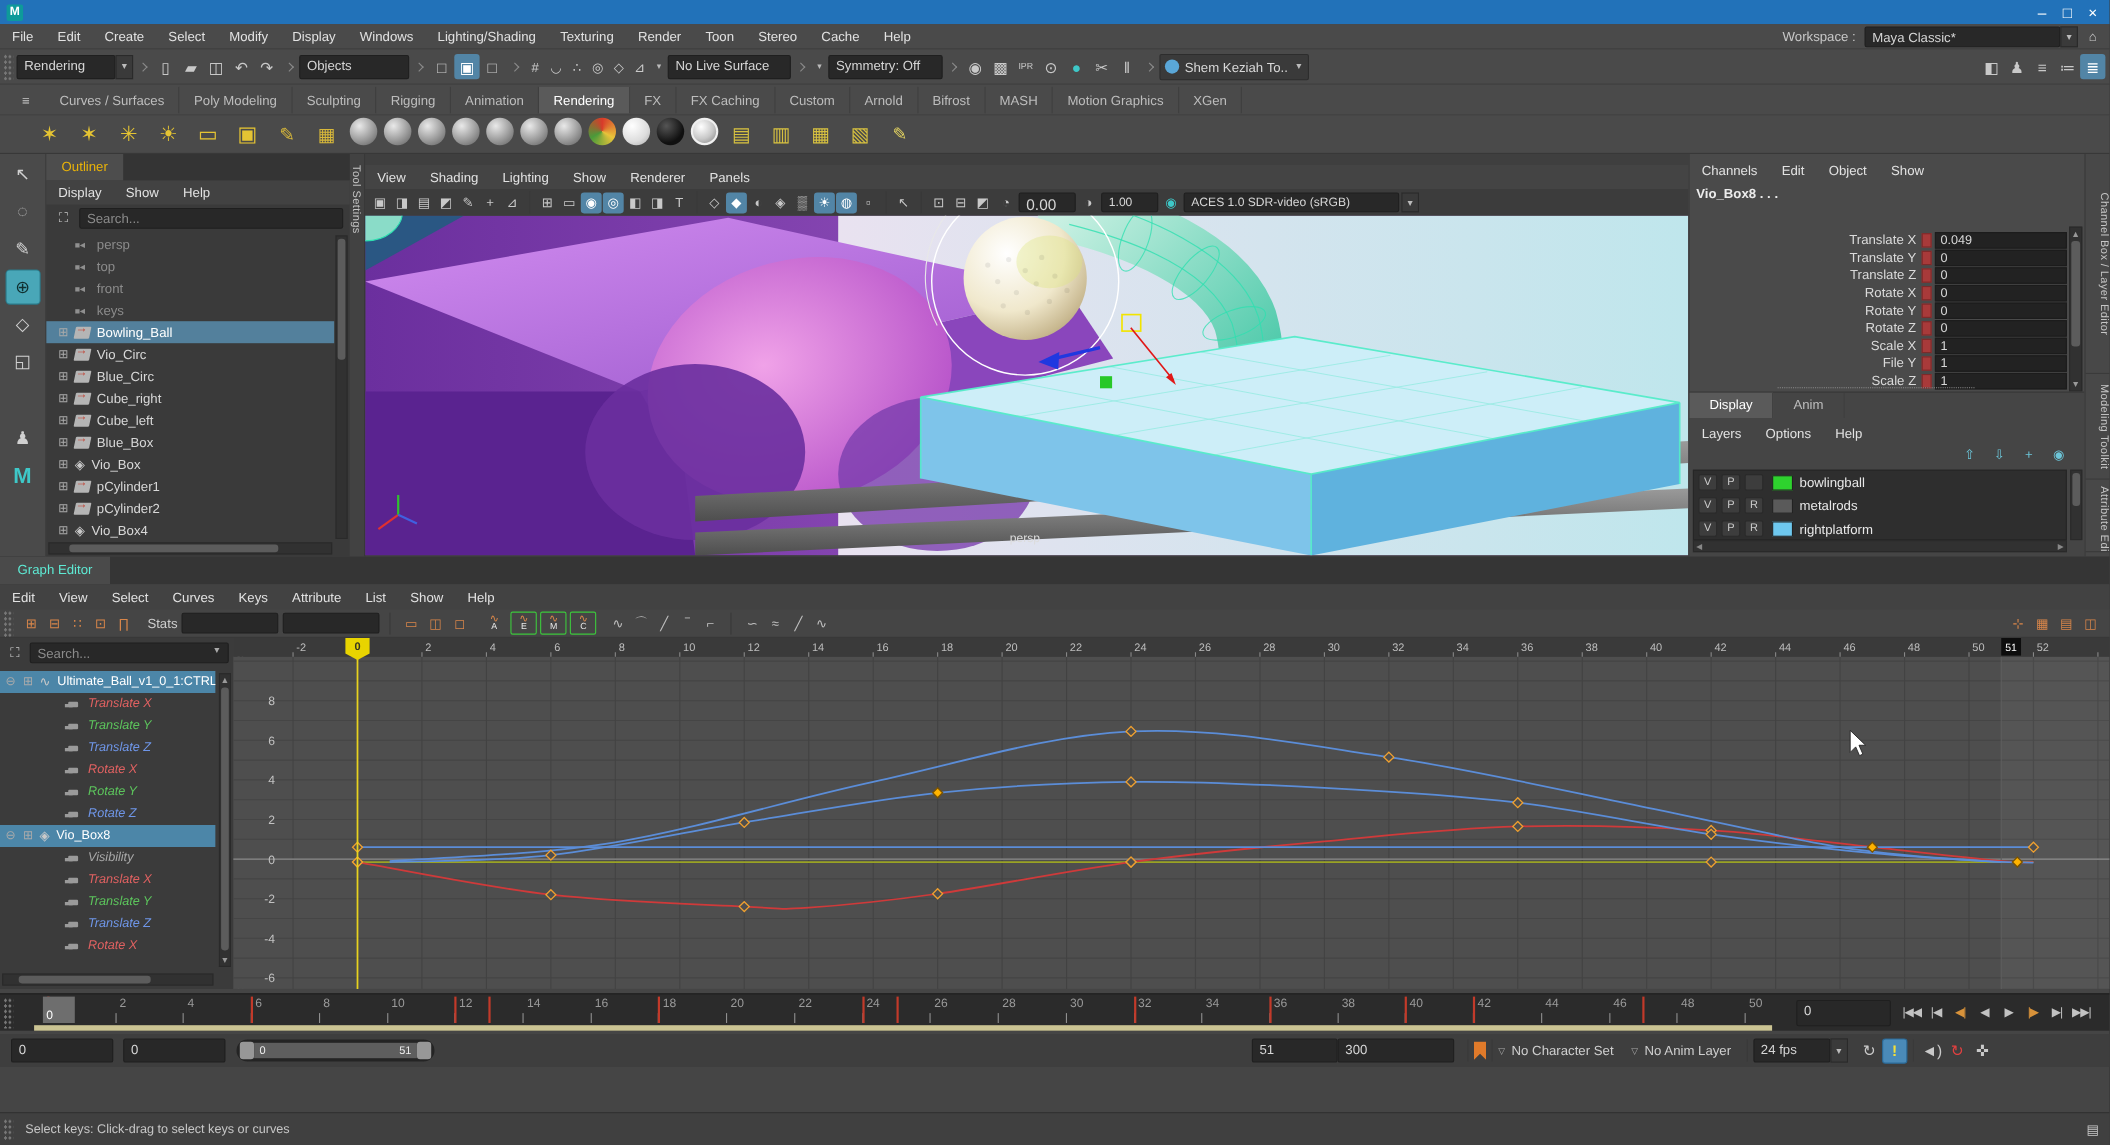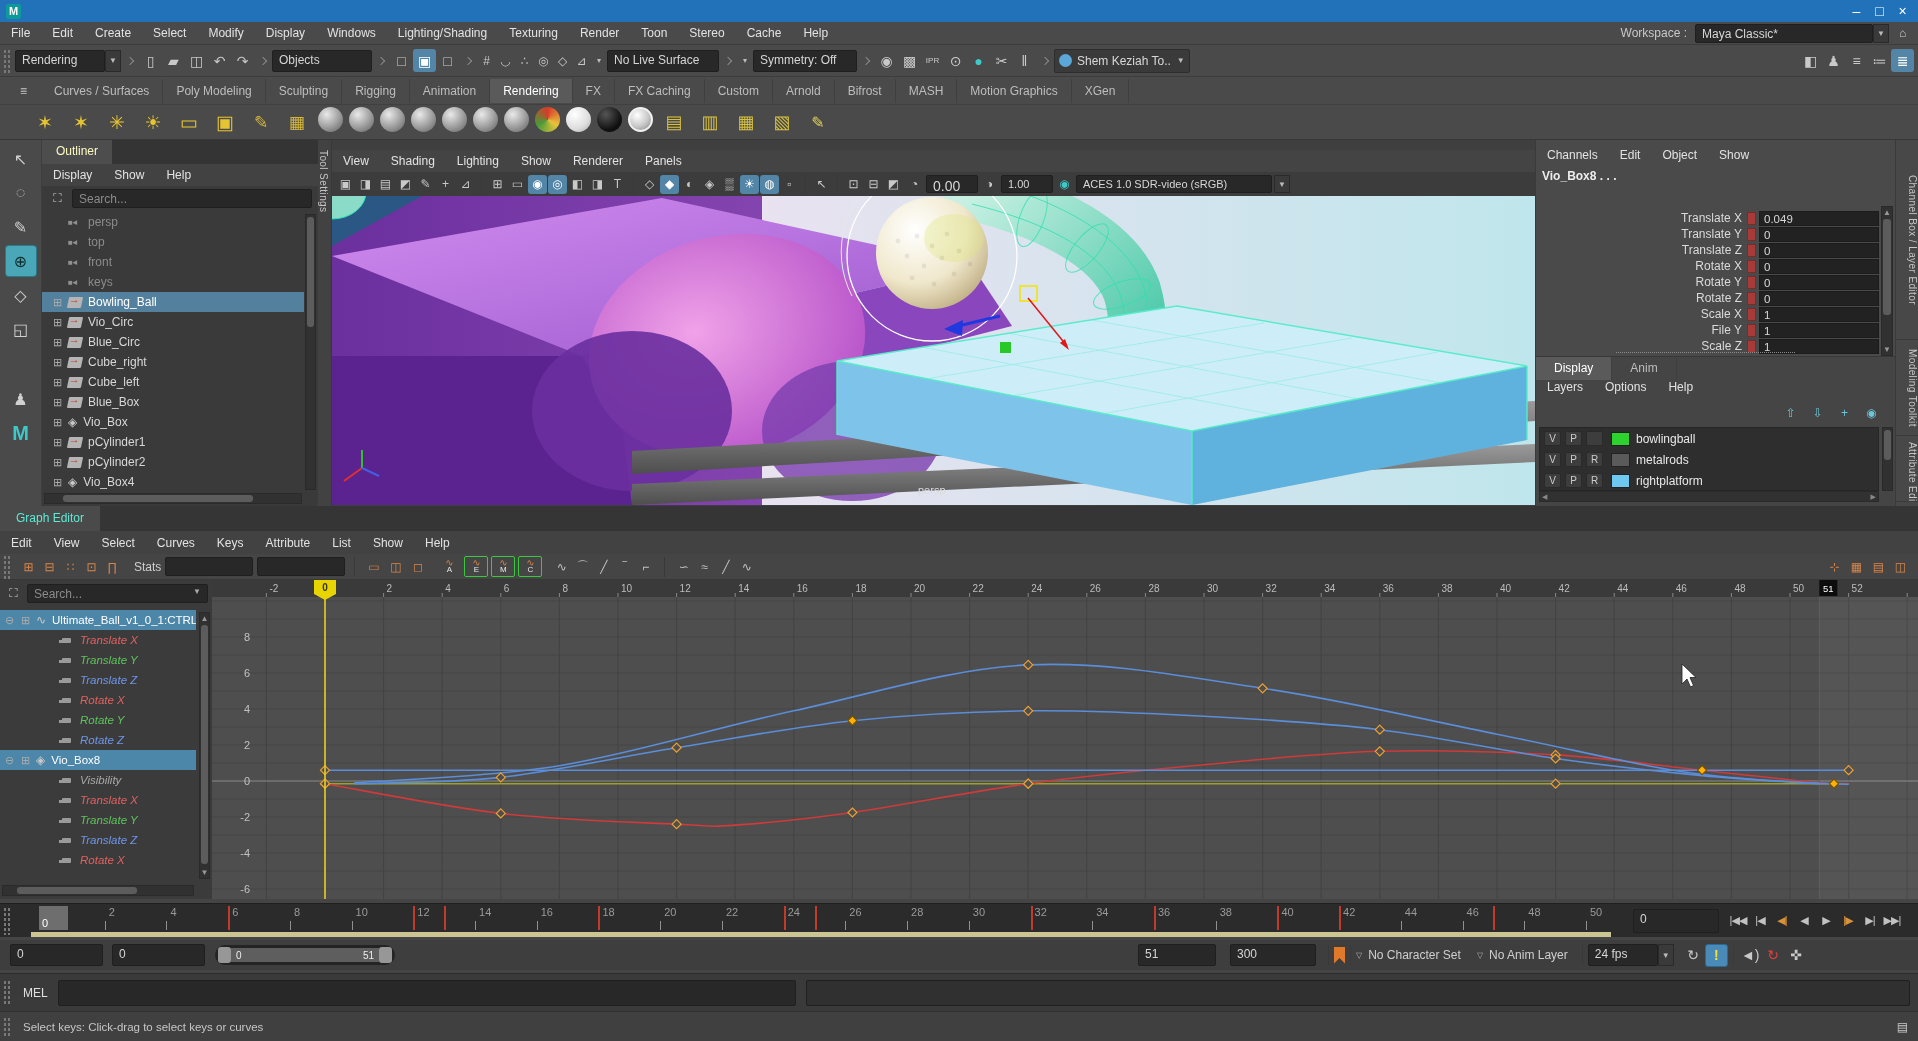--- a/index.html
+++ b/index.html
@@ -238,21 +238,21 @@
         <div class="tool">◱</div>
       </div>
     <div id="toolbox-extras" style="margin-top:40px">
         <div class="tool">♟</div>
         <div class="tool" style="color: rgb(62, 200, 200); font-weight: bold; font-size: 20px;">M</div>
       </div>
   </div>
 
   <div class="abs" style="left:42px;top:140px;width:276px;height:366px;background:#3a3a3a">
     <div style="height:24px;background:#343434;display:flex">
-      <span style="background:#4d4d4d;color:#fef9c3;padding:4px 14px">Outliner</span>
+      <span style="background:#4d4d4d;color:#eab308;padding:4px 14px">Outliner</span>
     </div>
     <div style="height:22px;display:flex;align-items:center;background:#424242" id="ol-menus">
         <span class="mi">Display</span>
         <span class="mi">Show</span>
         <span class="mi">Help</span>
       </div>
     <div style="height:24px;display:flex;align-items:center;padding:0 6px;gap:5px">
       <span class="ic sm">⛶</span>
       <span class="field" style="flex:1;height:19px;color:#8b8b8b">Search...</span>
     </div>
@@ -557,21 +557,21 @@
       <div class="thumb" style="left:1px;right:1px;top:12px;height:96px"></div>
       <div class="sarrow" style="bottom:1px">▼</div>
     </div>
     <div style="position:absolute;left:80px;right:100px;top:212px;border-bottom:1px dotted #8a8a8a"></div>
 
     <div style="position:absolute;left:0;top:216px;right:0;bottom:0;background:#454545;border-top:1px solid #383838">
       <div style="height:23px;display:flex" id="layer-tabs">
           <span class="stab active" style="padding: 4px 18px;">Display</span>
           <span class="stab" style="padding: 4px 18px;">Anim</span>
         </div>
-      <div style="height:21px;display:flex;align-items:flex-start" id="lay-menus">
+      <div style="height:21px;display:flex;align-items:flex-end" id="lay-menus">
           <span class="mi">Layers</span>
           <span class="mi">Options</span>
           <span class="mi">Help</span>
         </div>
       <div style="height:23px;display:flex;align-items:center;justify-content:flex-end;padding-right:14px;gap:8px" id="layer-hicons">
           <span class="ic sm" style="color: rgb(108, 197, 216);">⇧</span>
           <span class="ic sm" style="color: rgb(108, 197, 216);">⇩</span>
           <span class="ic sm" style="color: rgb(108, 197, 216);">+</span>
           <span class="ic sm" style="color: rgb(108, 197, 216);">◉</span>
         </div>
@@ -1003,21 +1003,21 @@
     <span class="field" style="width:93px;height:22px;margin-left:9px">0</span>
     <span style="position:relative;width:180px;height:20px;background:#242424;border-radius:10px;margin-left:10px;display:flex;align-items:center">
       <span class="thumb" style="position:static;width:13px;height:16px;margin-left:3px;background:#979797"></span>
       <span style="flex:1;height:14px;background:#5e5e5e;display:flex;align-items:center;justify-content:space-between;padding:0 5px;font-size:10px;color:#eee">
         <span>0</span>
         <span>51</span>
       </span>
       <span class="thumb" style="position:static;width:13px;height:16px;margin-right:3px;background:#979797"></span>
     </span>
     <span class="field" style="width:78px;height:22px;margin-left:743px">51</span>
-    <span class="field" style="width:86px;height:22px;margin-left:14px">300</span>
+    <span class="field" style="width:106px;height:22px;">300</span>
     <span class="sep" style="margin-left:12px"></span>
     <span class="bookmark"></span>
     <span class="sep"></span>
     <span class="flatdd">
       <span style="font-size:8px;color:#aaa;margin-right:6px">▽</span>
       <span>No Character Set</span>
     </span>
     <span class="flatdd" style="margin-left:16px">
       <span style="font-size:8px;color:#aaa;margin-right:6px">▽</span>
       <span>No Anim Layer</span>
@@ -1026,25 +1026,19 @@
     <span class="field" style="width:70px;height:22px">24 fps</span>
     <span class="ddarrow" style="height:22px">▼</span>
     <span class="ic" style="margin-left:8px">↻</span>
     <span class="ic" style="background:#4a8ab8;border:1px solid #2a6a98;color:#f4e03a;font-weight:bold">!</span>
     <span class="sep"></span>
     <span class="ic">◄)</span>
     <span class="ic" style="color:#e04040">↻</span>
     <span class="ic">✜</span>
   </div>
 
-  <div class="row" style="top:973px;height:38px;background:#3a3a3a;border-top:1px solid #2c2c2c">
-    <span class="grip" style="height:26px"></span>
-    <span style="color:#e0e0e0;margin:0 10px 0 8px">MEL</span>
-    <span class="field" style="width:738px;height:26px"></span>
-    <span class="field" style="flex:1;height:26px;background:#303030;margin:0 8px 0 10px"></span>
-  </div>
 
   <div class="row" style="top:1011px;height:30px;background:#404040;border-top:1px solid #313131">
     <span class="grip" style="height:20px"></span>
     <span style="color:#c6c6c6;font-size:11.5px;margin-left:8px">Select keys: Click-drag to select keys or curves</span>
     <span class="ic sm" style="margin-left:auto;margin-right:6px">▤</span>
   </div>
 </div>
 
 </body></html>

